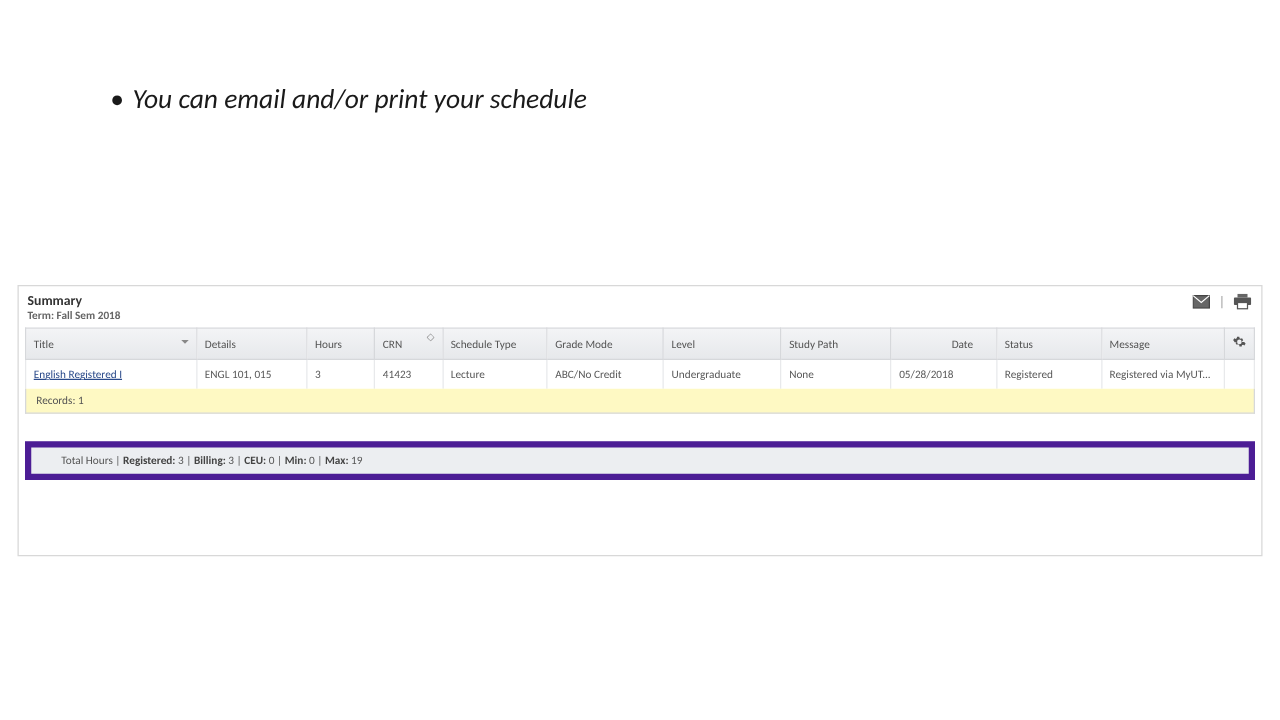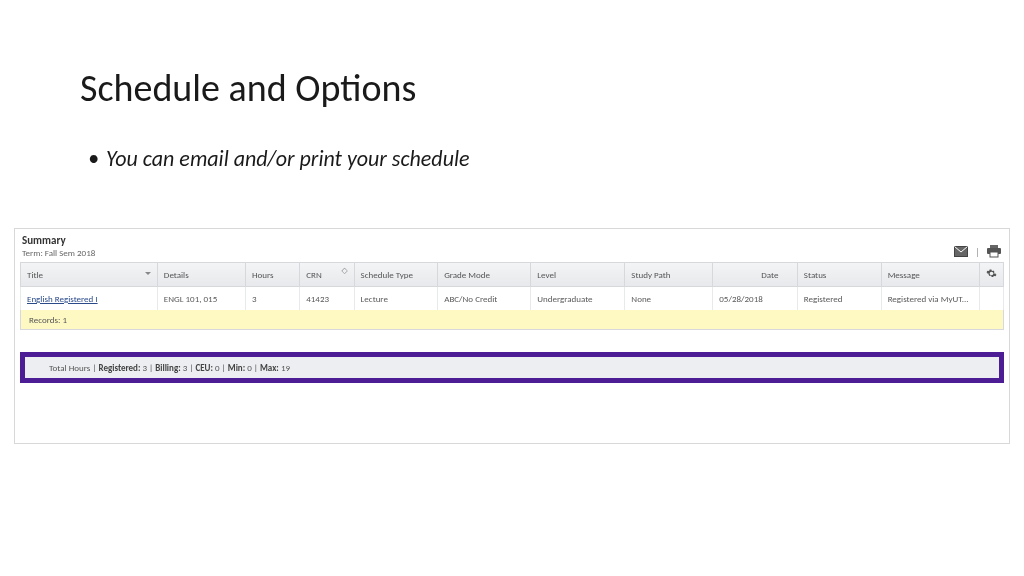--- a/index.html
+++ b/index.html
@@ -39,32 +39,33 @@
     left: 14px;
     right: 14px;
     top: 228px;
     border: 1px solid #d8d8d8;
   }
   .panel-inner {
     margin: 5px 5px 0 5px;
   }
   .summary-bar {
     display: flex;
-    align-items: flex-end;
+    align-items: flex-start;
     justify-content: space-between;
     padding: 0 2px 4px 2px;
   }
   .summary-text .summary-title {
     font-size: 11px;
     font-weight: 700;
     color: #333;
   }
   .summary-text .summary-term {
     font-size: 9px;
     color: #666;
+    font-weight: bold;
   }
   .summary-actions {
     display: flex;
     align-items: center;
     gap: 6px;
     color: #555;
     font-size: 12px;
   }
   .icon-btn {
     width: 16px; height: 14px;
@@ -147,21 +148,20 @@
   .col-level   { width: 95px; }
   .col-path    { width: 90px; }
   .col-date    { width: 85px; padding-left: 48px; }
   .col-status  { width: 85px; }
   .col-message { width: 100px; }
 </style>
 </head>
 <body>
 
 <div class="slide">
-  <h1 class="title">Schedule and Options</h1>
   <ul class="bullets">
     <li>You can email and/or print your schedule</li>
   </ul>
 </div>
 
 <div class="panel-wrap">
   <div class="panel-inner">
     <div class="summary-bar">
       <div class="summary-text">
         <div class="summary-title">Summary</div>

